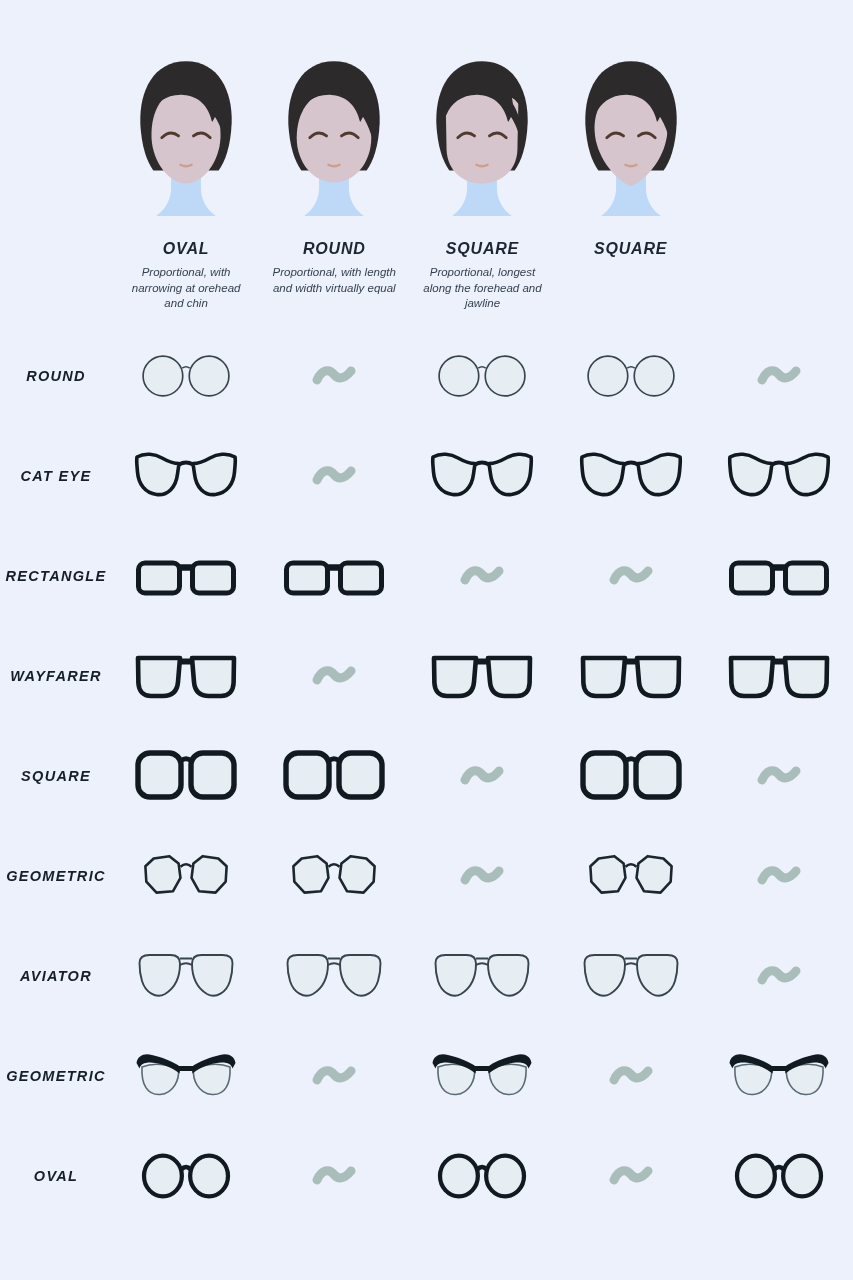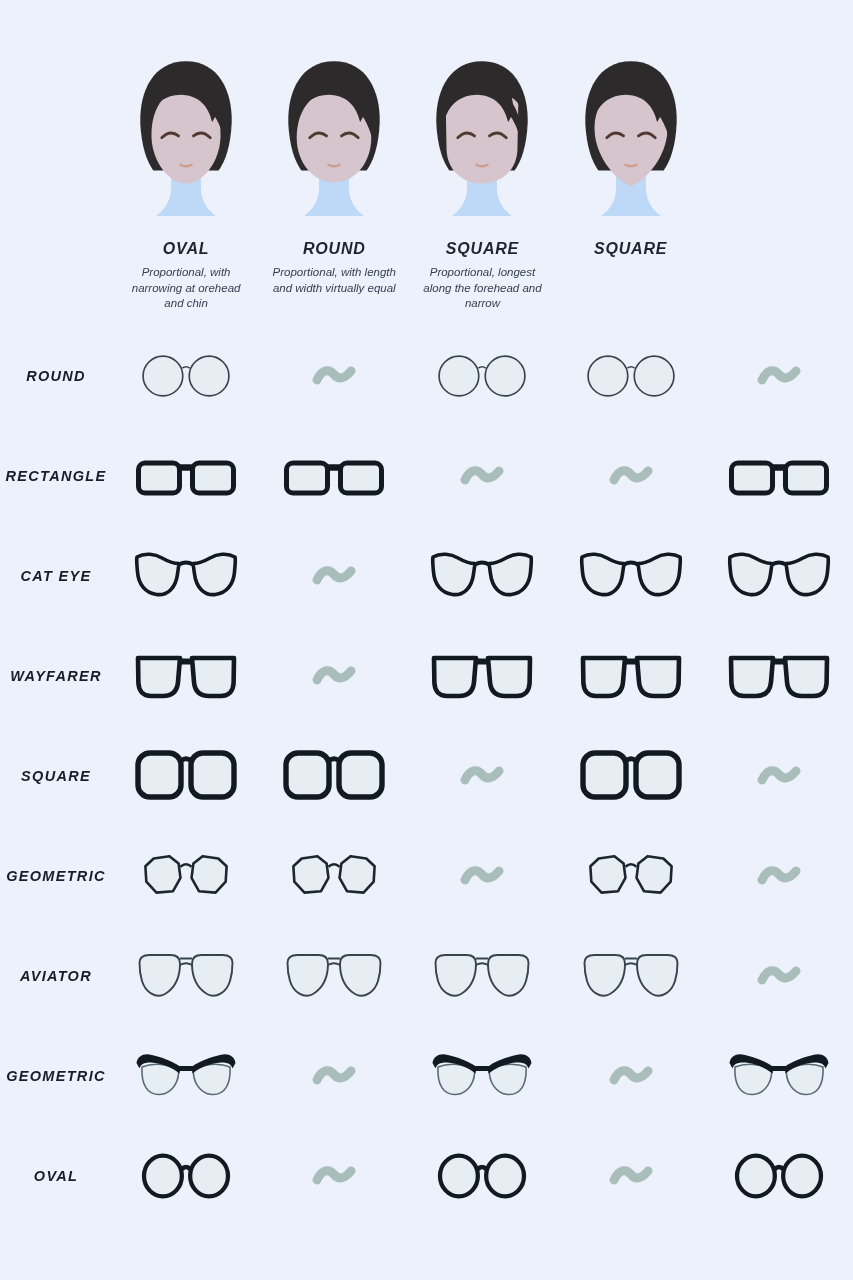--- a/index.html
+++ b/index.html
@@ -82,21 +82,21 @@
             <path d="M75,10 C40,10 25,42 26,76 C27,101 33,118 40,127 L110,127 C117,118 123,101 124,76 C125,42 110,10 75,10 Z" fill="#2d2a2b"></path>
             <path d="M42,44 L108,44 C112,44 114,47 114,52 L113,105 C112,127 96,141 75,141 C54,141 38,127 37,105 L36,52 C36,47 38,44 42,44 Z" fill="#d6c5cd"></path>
             <path d="M27,88 C24,36 49,15 76,15 C104,15 126,37 123,88 C122,67 116,54 107,49 C110,61 107,70 103,75 C99,58 89,47 72,46 C54,45 42,55 37,67 C32,75 29,81 27,88 Z" fill="#2d2a2b"></path>
             <path d="M100,47 C112,56 118,74 117,96 C112,77 104,63 93,55 Z" fill="#2d2a2b"></path>
             <path d="M49,92 Q58,83 67,90" stroke="#50392f" stroke-width="3" fill="none" stroke-linecap="round"></path>
             <path d="M83,90 Q92,83 101,92" stroke="#50392f" stroke-width="3" fill="none" stroke-linecap="round"></path>
             <path d="M69,121 Q75,124 81,121" stroke="#cf9f8d" stroke-width="2.5" fill="none" stroke-linecap="round"></path>
           </svg>
         </div>
       <div class="col-label">SQUARE</div>
-      <div class="col-desc">Proportional, longest along the forehead and narrow</div>
+      <div class="col-desc">Proportional, longest along the forehead and jawline</div>
     </div>
 
 
     <div class="col-head">
       <div class="face-slot">
           <svg viewBox="0 0 150 192" width="140" height="179">
             <path d="M59,118 L91,118 L91,146 C91,158 97,169 107,176 L43,176 C53,169 59,158 59,146 Z" fill="#bdd9f7"></path>
             <path d="M75,10 C40,10 25,42 26,76 C27,101 33,118 40,127 L110,127 C117,118 123,101 124,76 C125,42 110,10 75,10 Z" fill="#2d2a2b"></path>
             <path d="M75,40 C46,40 35,61 36,85 C37,110 56,136 75,144 C94,136 113,110 114,85 C115,61 104,40 75,40 Z" fill="#d6c5cd"></path>
             <path d="M27,88 C24,36 49,15 76,15 C104,15 126,37 123,88 C122,67 116,54 107,49 C110,61 107,70 103,75 C99,58 89,47 72,46 C54,45 42,55 37,67 C32,75 29,81 27,88 Z" fill="#2d2a2b"></path>
@@ -139,20 +139,56 @@
     <path d="M48,18.5 Q52,15.5 56,18.5" stroke="#38444c" stroke-width="1.8" fill="none"></path>
   </svg>
 </div>
         <div class="cell">
   <svg width="46" height="28" viewBox="0 0 46 28">
     <path d="M6,18 C11,7 18,6.5 23,12.5 C27,17.5 33,17.5 40,9" stroke="#a9beba" stroke-width="9" fill="none" stroke-linecap="round"></path>
   </svg>
 </div>
       </div>
       <div class="grid-row">
+        <div class="row-label">CAT EYE</div>
+        <div class="cell">
+  <svg width="104" height="52" viewBox="0 0 104 52">
+    <path d="M3,7 C11,2.5 21,4 28,8 C35,12 41,13.5 45,13.5 L43.5,24 C42,37 34,46 22.5,44.5 C11,43 4.5,34 3.5,22 C3,15.5 2.2,10.5 3,7 Z" fill="#e6edf3" stroke="#121a21" stroke-width="3.6" stroke-linejoin="round"></path>
+    <path d="M101,7 C93,2.5 83,4 76,8 C69,12 63,13.5 59,13.5 L60.5,24 C62,37 70,46 81.5,44.5 C93,43 99.5,34 100.5,22 C101,15.5 101.8,10.5 101,7 Z" fill="#e6edf3" stroke="#121a21" stroke-width="3.6" stroke-linejoin="round"></path>
+    <path d="M45,14.5 Q52,10.5 59,14.5" stroke="#121a21" stroke-width="4" fill="none"></path>
+  </svg>
+</div>
+        <div class="cell">
+  <svg width="46" height="28" viewBox="0 0 46 28">
+    <path d="M6,18 C11,7 18,6.5 23,12.5 C27,17.5 33,17.5 40,9" stroke="#a9beba" stroke-width="9" fill="none" stroke-linecap="round"></path>
+  </svg>
+</div>
+        <div class="cell">
+  <svg width="104" height="52" viewBox="0 0 104 52">
+    <path d="M3,7 C11,2.5 21,4 28,8 C35,12 41,13.5 45,13.5 L43.5,24 C42,37 34,46 22.5,44.5 C11,43 4.5,34 3.5,22 C3,15.5 2.2,10.5 3,7 Z" fill="#e6edf3" stroke="#121a21" stroke-width="3.6" stroke-linejoin="round"></path>
+    <path d="M101,7 C93,2.5 83,4 76,8 C69,12 63,13.5 59,13.5 L60.5,24 C62,37 70,46 81.5,44.5 C93,43 99.5,34 100.5,22 C101,15.5 101.8,10.5 101,7 Z" fill="#e6edf3" stroke="#121a21" stroke-width="3.6" stroke-linejoin="round"></path>
+    <path d="M45,14.5 Q52,10.5 59,14.5" stroke="#121a21" stroke-width="4" fill="none"></path>
+  </svg>
+</div>
+        <div class="cell">
+  <svg width="104" height="52" viewBox="0 0 104 52">
+    <path d="M3,7 C11,2.5 21,4 28,8 C35,12 41,13.5 45,13.5 L43.5,24 C42,37 34,46 22.5,44.5 C11,43 4.5,34 3.5,22 C3,15.5 2.2,10.5 3,7 Z" fill="#e6edf3" stroke="#121a21" stroke-width="3.6" stroke-linejoin="round"></path>
+    <path d="M101,7 C93,2.5 83,4 76,8 C69,12 63,13.5 59,13.5 L60.5,24 C62,37 70,46 81.5,44.5 C93,43 99.5,34 100.5,22 C101,15.5 101.8,10.5 101,7 Z" fill="#e6edf3" stroke="#121a21" stroke-width="3.6" stroke-linejoin="round"></path>
+    <path d="M45,14.5 Q52,10.5 59,14.5" stroke="#121a21" stroke-width="4" fill="none"></path>
+  </svg>
+</div>
+        <div class="cell">
+  <svg width="104" height="52" viewBox="0 0 104 52">
+    <path d="M3,7 C11,2.5 21,4 28,8 C35,12 41,13.5 45,13.5 L43.5,24 C42,37 34,46 22.5,44.5 C11,43 4.5,34 3.5,22 C3,15.5 2.2,10.5 3,7 Z" fill="#e6edf3" stroke="#121a21" stroke-width="3.6" stroke-linejoin="round"></path>
+    <path d="M101,7 C93,2.5 83,4 76,8 C69,12 63,13.5 59,13.5 L60.5,24 C62,37 70,46 81.5,44.5 C93,43 99.5,34 100.5,22 C101,15.5 101.8,10.5 101,7 Z" fill="#e6edf3" stroke="#121a21" stroke-width="3.6" stroke-linejoin="round"></path>
+    <path d="M45,14.5 Q52,10.5 59,14.5" stroke="#121a21" stroke-width="4" fill="none"></path>
+  </svg>
+</div>
+      </div>
+      <div class="grid-row">
         <div class="row-label">RECTANGLE</div>
         <div class="cell">
   <svg width="104" height="48" viewBox="0 0 104 48">
     <rect x="4.5" y="11" width="41" height="30" rx="6.5" fill="#e6edf3" stroke="#121a21" stroke-width="5"></rect>
     <rect x="58.5" y="11" width="41" height="30" rx="6.5" fill="#e6edf3" stroke="#121a21" stroke-width="5"></rect>
     <path d="M45,15.5 L59,15.5" stroke="#121a21" stroke-width="6.5" fill="none"></path>
   </svg>
 </div>
         <div class="cell">
   <svg width="104" height="48" viewBox="0 0 104 48">
@@ -169,56 +205,20 @@
         <div class="cell">
   <svg width="46" height="28" viewBox="0 0 46 28">
     <path d="M6,18 C11,7 18,6.5 23,12.5 C27,17.5 33,17.5 40,9" stroke="#a9beba" stroke-width="9" fill="none" stroke-linecap="round"></path>
   </svg>
 </div>
         <div class="cell">
   <svg width="104" height="48" viewBox="0 0 104 48">
     <rect x="4.5" y="11" width="41" height="30" rx="6.5" fill="#e6edf3" stroke="#121a21" stroke-width="5"></rect>
     <rect x="58.5" y="11" width="41" height="30" rx="6.5" fill="#e6edf3" stroke="#121a21" stroke-width="5"></rect>
     <path d="M45,15.5 L59,15.5" stroke="#121a21" stroke-width="6.5" fill="none"></path>
-  </svg>
-</div>
-      </div>
-      <div class="grid-row">
-        <div class="row-label">CAT EYE</div>
-        <div class="cell">
-  <svg width="104" height="52" viewBox="0 0 104 52">
-    <path d="M3,7 C11,2.5 21,4 28,8 C35,12 41,13.5 45,13.5 L43.5,24 C42,37 34,46 22.5,44.5 C11,43 4.5,34 3.5,22 C3,15.5 2.2,10.5 3,7 Z" fill="#e6edf3" stroke="#121a21" stroke-width="3.6" stroke-linejoin="round"></path>
-    <path d="M101,7 C93,2.5 83,4 76,8 C69,12 63,13.5 59,13.5 L60.5,24 C62,37 70,46 81.5,44.5 C93,43 99.5,34 100.5,22 C101,15.5 101.8,10.5 101,7 Z" fill="#e6edf3" stroke="#121a21" stroke-width="3.6" stroke-linejoin="round"></path>
-    <path d="M45,14.5 Q52,10.5 59,14.5" stroke="#121a21" stroke-width="4" fill="none"></path>
-  </svg>
-</div>
-        <div class="cell">
-  <svg width="46" height="28" viewBox="0 0 46 28">
-    <path d="M6,18 C11,7 18,6.5 23,12.5 C27,17.5 33,17.5 40,9" stroke="#a9beba" stroke-width="9" fill="none" stroke-linecap="round"></path>
-  </svg>
-</div>
-        <div class="cell">
-  <svg width="104" height="52" viewBox="0 0 104 52">
-    <path d="M3,7 C11,2.5 21,4 28,8 C35,12 41,13.5 45,13.5 L43.5,24 C42,37 34,46 22.5,44.5 C11,43 4.5,34 3.5,22 C3,15.5 2.2,10.5 3,7 Z" fill="#e6edf3" stroke="#121a21" stroke-width="3.6" stroke-linejoin="round"></path>
-    <path d="M101,7 C93,2.5 83,4 76,8 C69,12 63,13.5 59,13.5 L60.5,24 C62,37 70,46 81.5,44.5 C93,43 99.5,34 100.5,22 C101,15.5 101.8,10.5 101,7 Z" fill="#e6edf3" stroke="#121a21" stroke-width="3.6" stroke-linejoin="round"></path>
-    <path d="M45,14.5 Q52,10.5 59,14.5" stroke="#121a21" stroke-width="4" fill="none"></path>
-  </svg>
-</div>
-        <div class="cell">
-  <svg width="104" height="52" viewBox="0 0 104 52">
-    <path d="M3,7 C11,2.5 21,4 28,8 C35,12 41,13.5 45,13.5 L43.5,24 C42,37 34,46 22.5,44.5 C11,43 4.5,34 3.5,22 C3,15.5 2.2,10.5 3,7 Z" fill="#e6edf3" stroke="#121a21" stroke-width="3.6" stroke-linejoin="round"></path>
-    <path d="M101,7 C93,2.5 83,4 76,8 C69,12 63,13.5 59,13.5 L60.5,24 C62,37 70,46 81.5,44.5 C93,43 99.5,34 100.5,22 C101,15.5 101.8,10.5 101,7 Z" fill="#e6edf3" stroke="#121a21" stroke-width="3.6" stroke-linejoin="round"></path>
-    <path d="M45,14.5 Q52,10.5 59,14.5" stroke="#121a21" stroke-width="4" fill="none"></path>
-  </svg>
-</div>
-        <div class="cell">
-  <svg width="104" height="52" viewBox="0 0 104 52">
-    <path d="M3,7 C11,2.5 21,4 28,8 C35,12 41,13.5 45,13.5 L43.5,24 C42,37 34,46 22.5,44.5 C11,43 4.5,34 3.5,22 C3,15.5 2.2,10.5 3,7 Z" fill="#e6edf3" stroke="#121a21" stroke-width="3.6" stroke-linejoin="round"></path>
-    <path d="M101,7 C93,2.5 83,4 76,8 C69,12 63,13.5 59,13.5 L60.5,24 C62,37 70,46 81.5,44.5 C93,43 99.5,34 100.5,22 C101,15.5 101.8,10.5 101,7 Z" fill="#e6edf3" stroke="#121a21" stroke-width="3.6" stroke-linejoin="round"></path>
-    <path d="M45,14.5 Q52,10.5 59,14.5" stroke="#121a21" stroke-width="4" fill="none"></path>
   </svg>
 </div>
       </div>
       <div class="grid-row">
         <div class="row-label">WAYFARER</div>
         <div class="cell">
   <svg width="104" height="50" viewBox="0 0 104 50">
     <path d="M4,7 L46,7 L44,31 C43.2,40 38,45 29,45 L17,45 C9,45 4.8,40 4.4,32 Z" fill="#e6edf3" stroke="#121a21" stroke-width="4.6" stroke-linejoin="round"></path>
     <path d="M100,7 L58,7 L60,31 C60.8,40 66,45 75,45 L87,45 C95,45 99.2,40 99.6,32 Z" fill="#e6edf3" stroke="#121a21" stroke-width="4.6" stroke-linejoin="round"></path>
     <path d="M46,10.5 L58,10.5" stroke="#121a21" stroke-width="6" fill="none"></path>

